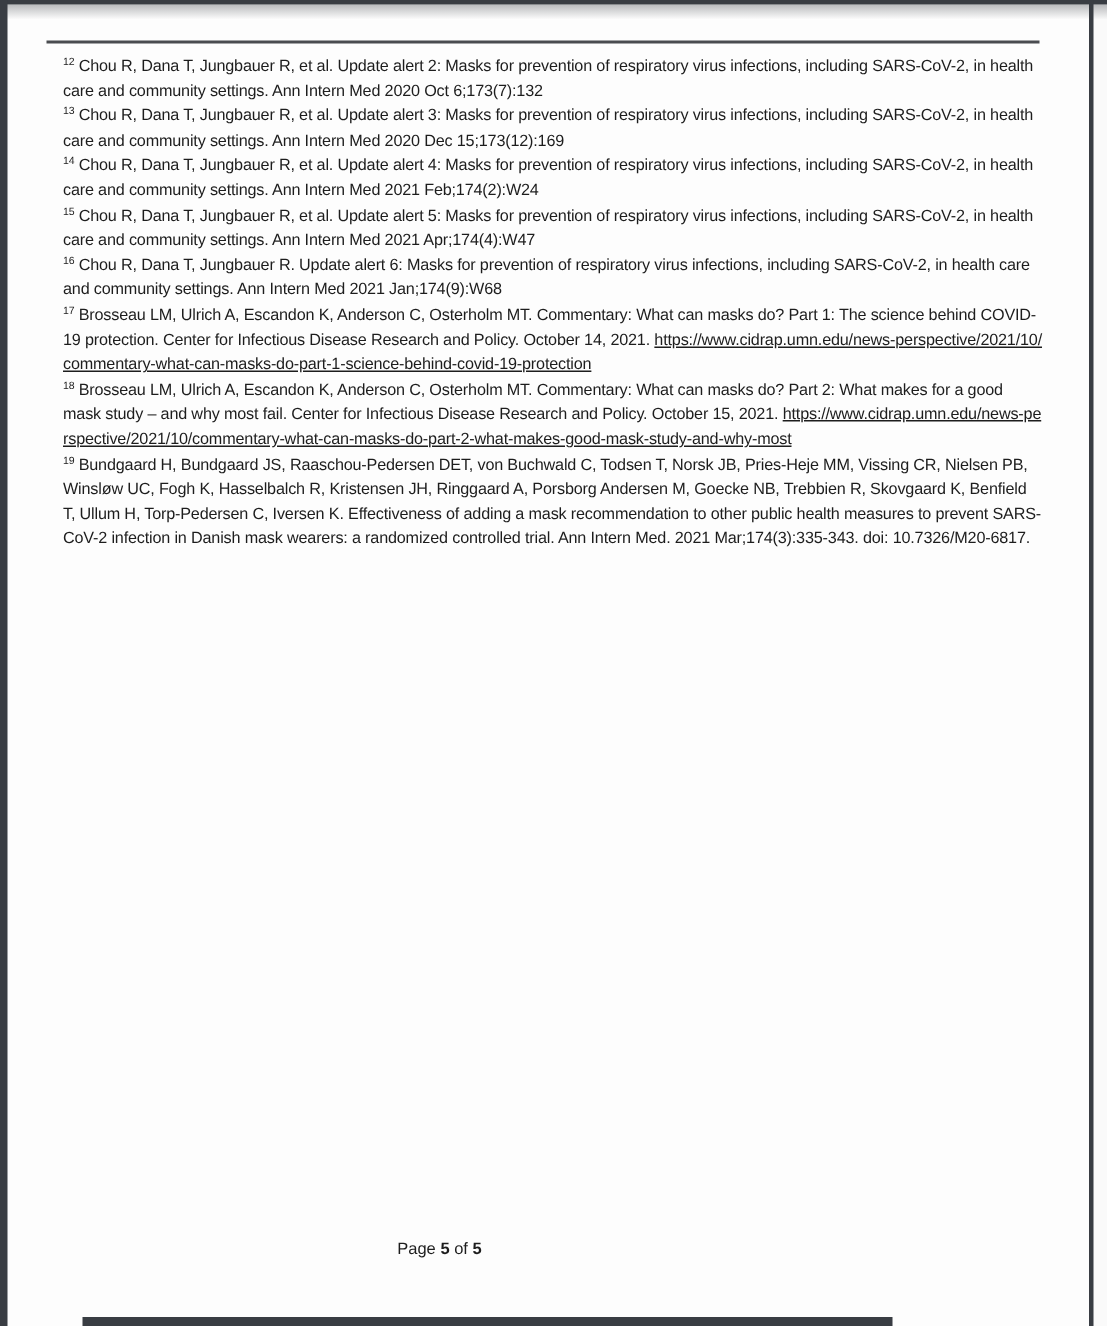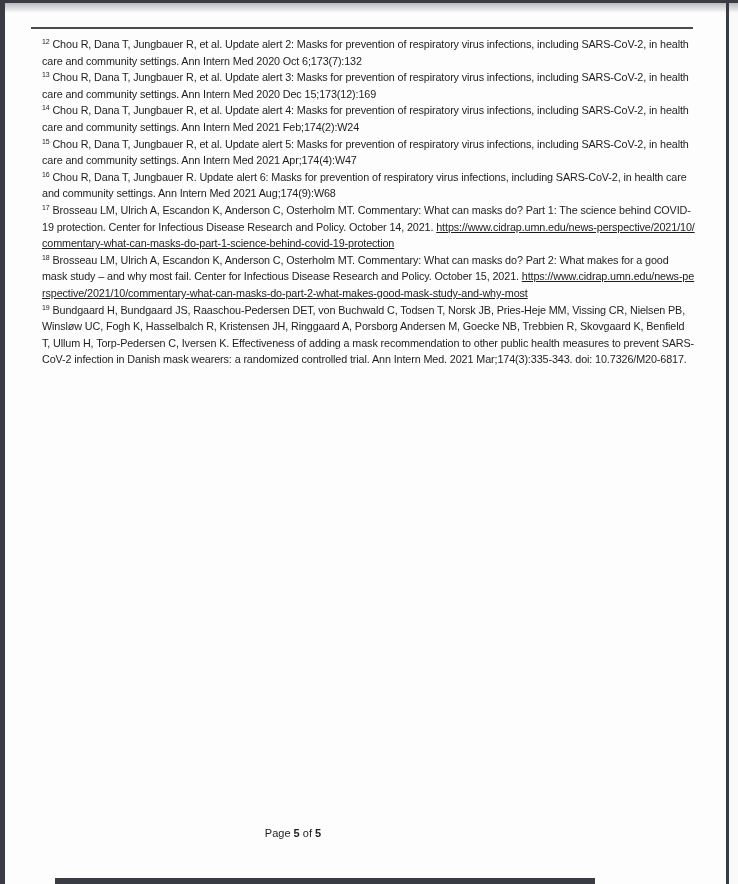--- a/index.html
+++ b/index.html
@@ -98,21 +98,21 @@
   <hr class="separator">
 
   <p class="footnote"><sup>12</sup> <span>Chou R, Dana T, Jungbauer R, et al. Update alert 2: Masks for prevention of respiratory virus infections, including SARS-CoV-2, in health care and community settings. Ann Intern Med 2020 Oct 6;173(7):132</span></p>
 
   <p class="footnote"><sup>13</sup> <span>Chou R, Dana T, Jungbauer R, et al. Update alert 3: Masks for prevention of respiratory virus infections, including SARS-CoV-2, in health care and community settings. Ann Intern Med 2020 Dec 15;173(12):169</span></p>
 
   <p class="footnote"><sup>14</sup> <span>Chou R, Dana T, Jungbauer R, et al. Update alert 4: Masks for prevention of respiratory virus infections, including SARS-CoV-2, in health care and community settings. Ann Intern Med 2021 Feb;174(2):W24</span></p>
 
   <p class="footnote"><sup>15</sup> <span>Chou R, Dana T, Jungbauer R, et al. Update alert 5: Masks for prevention of respiratory virus infections, including SARS-CoV-2, in health care and community settings. Ann Intern Med 2021 Apr;174(4):W47</span></p>
 
-  <p class="footnote"><sup>16</sup> <span>Chou R, Dana T, Jungbauer R. Update alert 6: Masks for prevention of respiratory virus infections, including SARS-CoV-2, in health care and community settings. Ann Intern Med 2021 Aug;174(9):W68</span></p>
+  <p class="footnote"><sup>16</sup> <span>Chou R, Dana T, Jungbauer R. Update alert 6: Masks for prevention of respiratory virus infections, including SARS-CoV-2, in health care and community settings. Ann Intern Med 2021 Jan;174(9):W68</span></p>
 
   <p class="footnote"><sup>17</sup> <span>Brosseau LM, Ulrich A, Escandon K, Anderson C, Osterholm MT. Commentary: What can masks do? Part 1: The science behind COVID-19 protection. Center for Infectious Disease Research and Policy. October 14, 2021. </span><a class="fn-link">https://www.cidrap.umn.edu/news-perspective/2021/10/commentary-what-can-masks-do-part-1-science-behind-covid-19-protection</a></p>
 
   <p class="footnote"><sup>18</sup> <span>Brosseau LM, Ulrich A, Escandon K, Anderson C, Osterholm MT. Commentary: What can masks do? Part 2: What makes for a good mask study – and why most fail. Center for Infectious Disease Research and Policy. October 15, 2021. </span><a class="fn-link">https://www.cidrap.umn.edu/news-perspective/2021/10/commentary-what-can-masks-do-part-2-what-makes-good-mask-study-and-why-most</a></p>
 
   <p class="footnote"><sup>19</sup> <span>Bundgaard H, Bundgaard JS, Raaschou-Pedersen DET, von Buchwald C, Todsen T, Norsk JB, Pries-Heje MM, Vissing CR, Nielsen PB, Winsløw UC, Fogh K, Hasselbalch R, Kristensen JH, Ringgaard A, Porsborg Andersen M, Goecke NB, Trebbien R, Skovgaard K, Benfield T, Ullum H, Torp-Pedersen C, Iversen K. Effectiveness of adding a mask recommendation to other public health measures to prevent SARS-CoV-2 infection in Danish mask wearers: a randomized controlled trial. Ann Intern Med. 2021 Mar;174(3):335-343. doi: 10.7326/M20-6817.</span></p>
 </div>
 
 <div class="page-footer">
   <span>Page</span>

